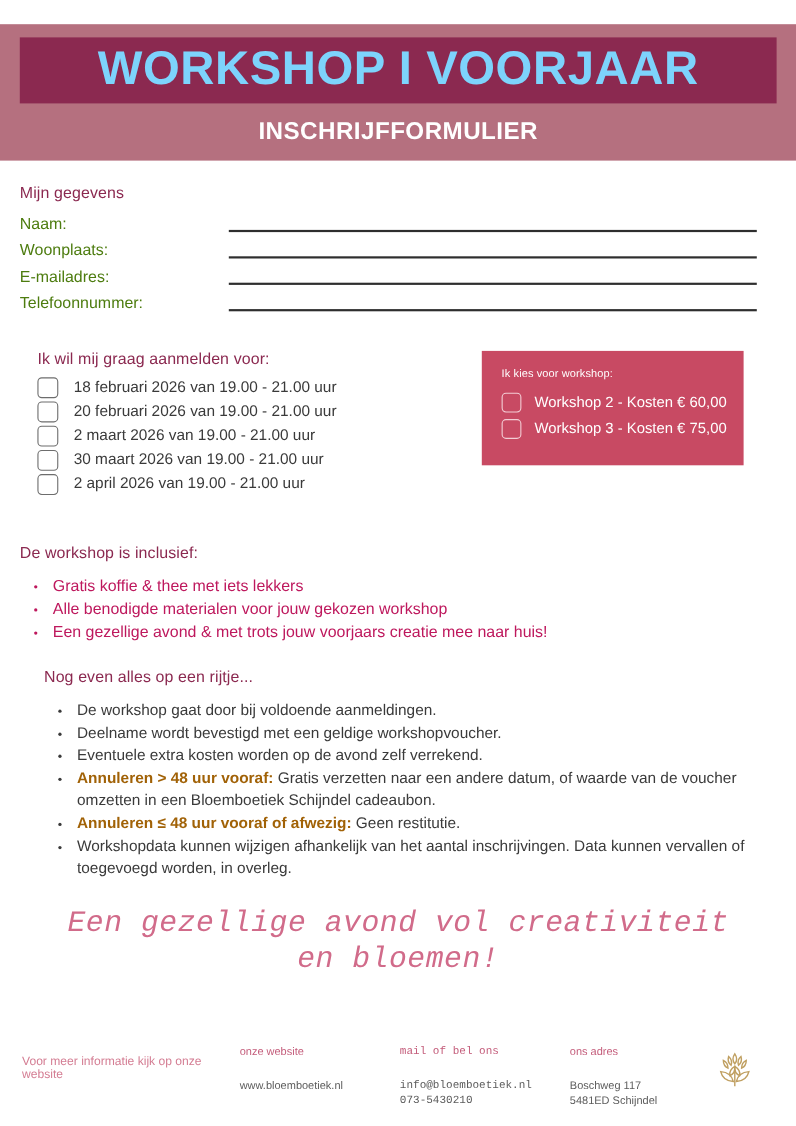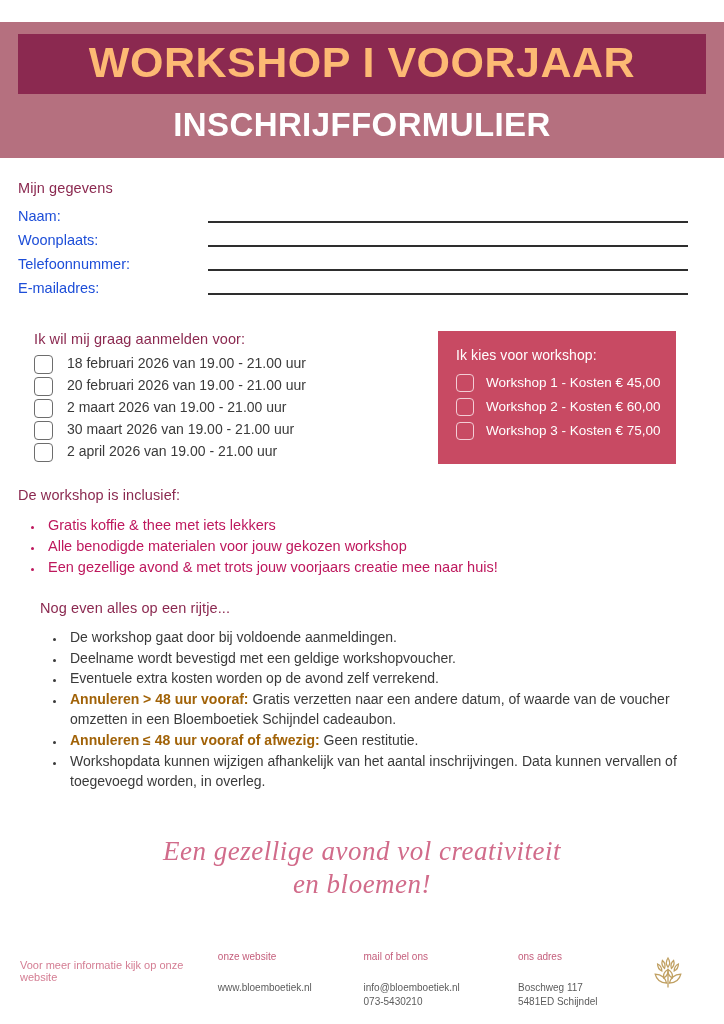--- a/index.html
+++ b/index.html
@@ -22,30 +22,30 @@
     padding: 12px 0 14px 0;
     margin: 22px 0 0 0;
   }
   .header-band {
     background: #8b2950;
     margin: 0 18px;
     padding: 6px 0 8px 0;
     text-align: center;
   }
   .header-title {
-    color: #fdba74;
+    color: #7dd3fc;
     font-size: 43px;
     font-weight: bold;
     letter-spacing: 0.5px;
     line-height: 1.06;
     white-space: nowrap;
   }
   .header-sub {
     color: #ffffff;
-    font-size: 33px;
+    font-size: 22px;
     font-weight: bold;
     text-align: center;
     letter-spacing: 0.4px;
     margin-top: 12px;
   }
 
   
   .sec-head {
     color: #8b2950;
     font-weight: normal;
@@ -61,21 +61,21 @@
     margin-top: 6px;
   }
   .detail-row {
     display: flex;
     align-items: flex-end;
     height: 24px;
   }
   .detail-label {
     width: 190px;
     font-size: 14.5px;
-    color: #1d4ed8;
+    color: #4d7c0f;
     line-height: 1;
     padding-bottom: 2px;
   }
   .detail-line {
     flex: 1;
     margin-right: 36px;
     border-bottom: 2.5px solid #2e2e2e;
     height: 0;
     margin-bottom: 3px;
   }
@@ -113,21 +113,21 @@
 
   .choicebox {
     background: #c84a63;
     margin-left: 24px;
     padding: 16px 18px 18px 18px;
     width: 238px;
     box-sizing: border-box;
   }
   .choicebox .sec-head {
     color: #ffffff;
-    font-size: 14px;
+    font-size: 10px;
   }
   .choice-list { margin-top: 11px; }
   .choice-row {
     display: flex;
     align-items: center;
     margin-bottom: 6px;
   }
   .cb-white {
     width: 16px;
     height: 16px;
@@ -137,21 +137,21 @@
     flex: none;
   }
   .choice-label {
     font-size: 13.5px;
     color: #ffffff;
     margin-left: 12px;
     white-space: nowrap;
   }
 
   
-  .inclusief { margin: 22px 0 0 18px; }
+  .inclusief { margin: 42px 0 0 18px; }
   ul.plain {
     margin: 12px 0 0 0;
     padding-left: 26px;
   }
   ul.plain li {
     font-size: 14.5px;
     color: #be185d;
     line-height: 1.45;
     padding-left: 4px;
   }
@@ -174,25 +174,25 @@
   ul.terms li::marker { font-size: 11px; }
   .b-red {
     color: #a16207;
     font-weight: bold;
   }
 
   
   .tagline {
     text-align: center;
     color: #d16b8a;
-    font-family: Liberation Serif, serif;
+    font-family: Liberation Mono, monospace;
     font-style: italic;
     font-size: 27px;
     line-height: 1.25;
-    margin-top: 43px;
+    margin-top: 24px;
     letter-spacing: 0.5px;
   }
 
   
   .footer {
     position: absolute;
     left: 0;
     bottom: 16px;
     width: 688px;
     display: flex;
@@ -211,21 +211,21 @@
     line-height: 1.35;
     color: #5c5c5c;
     margin-right: 22px;
   }
   .foot-col .ft-head {
     color: #c45d7b;
     font-size: 10px;
     margin-bottom: 18px;
   }
   .foot-col.w1 { width: 140px; }
-  .foot-col.w2 { width: 150px; }
+  .foot-col.w2 { width: 150px; font-family: Liberation Mono, monospace; }
   .foot-col.w3 { width: 120px; }
   .logo-wrap {
     margin-left: 2px;
     padding-top: 2px;
   }
 </style>
 </head>
 <body>
 
 <div class="header-outer">
@@ -240,25 +240,25 @@
   <div class="details-rows">
     <div class="detail-row">
       <div class="detail-label">Naam:</div>
       <div class="detail-line"></div>
     </div>
     <div class="detail-row">
       <div class="detail-label">Woonplaats:</div>
       <div class="detail-line"></div>
     </div>
     <div class="detail-row">
+      <div class="detail-label">E-mailadres:</div>
+      <div class="detail-line"></div>
+    </div>
+    <div class="detail-row">
       <div class="detail-label">Telefoonnummer:</div>
-      <div class="detail-line"></div>
-    </div>
-    <div class="detail-row">
-      <div class="detail-label">E-mailadres:</div>
       <div class="detail-line"></div>
     </div>
   </div>
 </div>
 
 <div class="mid">
 
   <div class="signup">
     <div class="sec-head">Ik wil mij graag aanmelden voor:</div>
     <div class="cb-list">
@@ -281,24 +281,20 @@
       <div class="cb-row">
         <div class="cb"></div>
         <div class="cb-label">2 april 2026 van 19.00 - 21.00 uur</div>
       </div>
     </div>
   </div>
 
   <div class="choicebox">
     <div class="sec-head">Ik kies voor workshop:</div>
     <div class="choice-list">
-      <div class="choice-row">
-        <div class="cb-white"></div>
-        <div class="choice-label">Workshop 1 - Kosten € 45,00</div>
-      </div>
       <div class="choice-row">
         <div class="cb-white"></div>
         <div class="choice-label">Workshop 2 - Kosten € 60,00</div>
       </div>
       <div class="choice-row">
         <div class="cb-white"></div>
         <div class="choice-label">Workshop 3 - Kosten € 75,00</div>
       </div>
     </div>
   </div>

